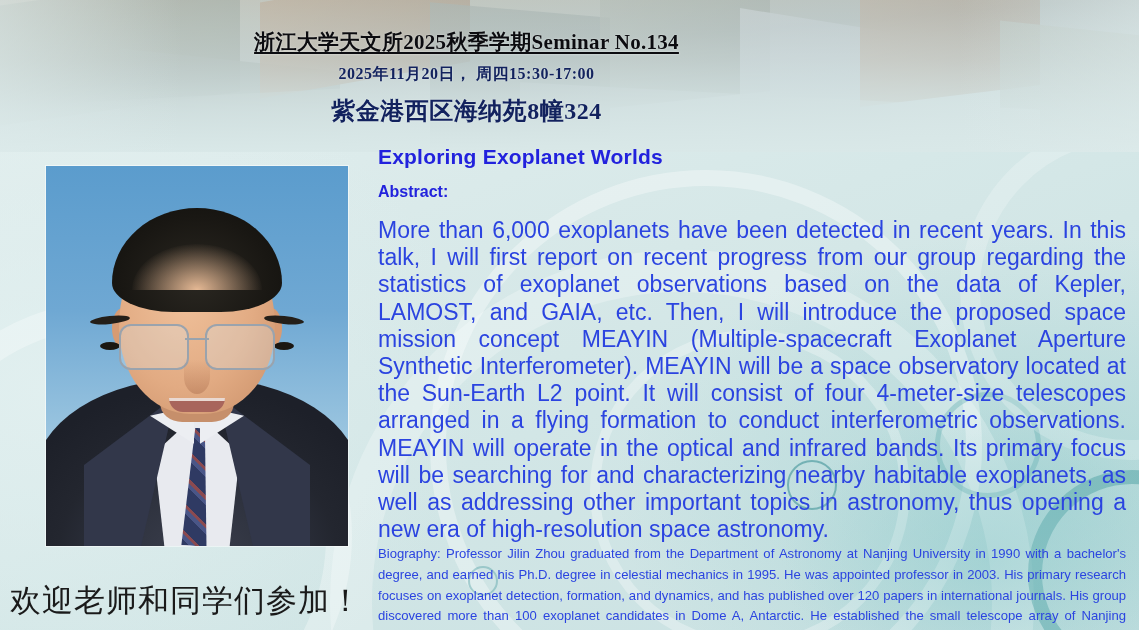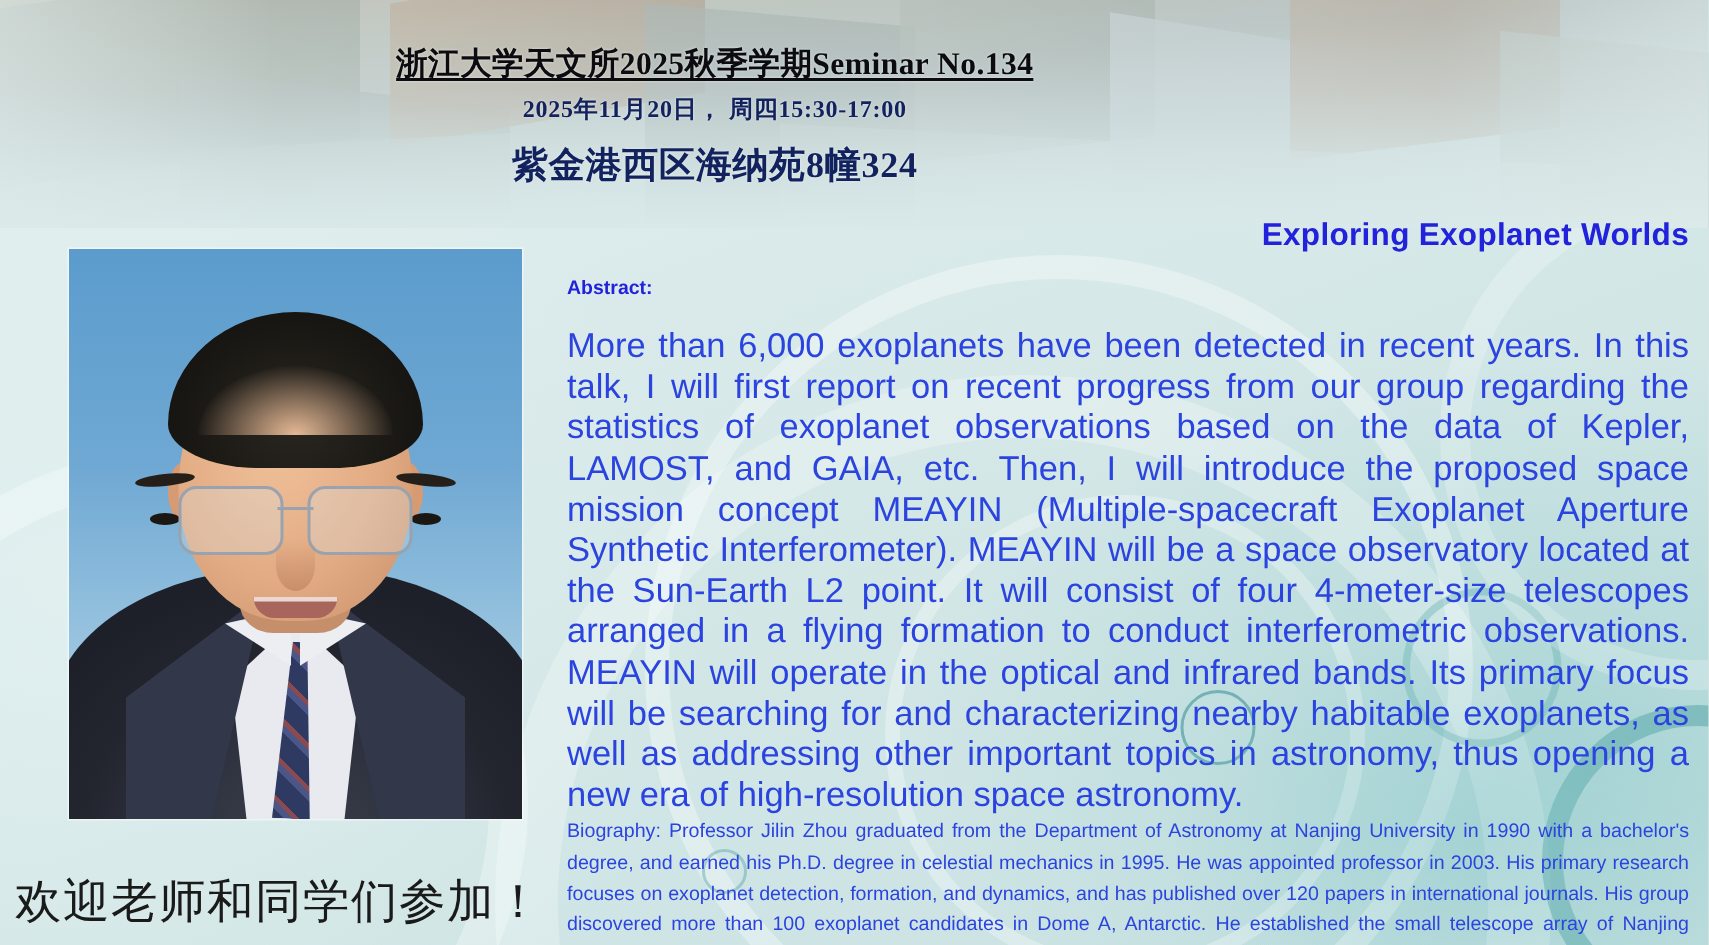--- a/index.html
+++ b/index.html
@@ -42,21 +42,21 @@
   #banner .blocks{opacity:.55;}
   #banner .blk{position:absolute;}
   #banner .fade{
     background:linear-gradient(to bottom,rgba(223,236,236,.30) 0%,rgba(223,236,236,.52) 40%,rgba(216,231,231,.86) 74%,#d9e8e8 100%);
   }
   #banner .fade-side{
     background:linear-gradient(to right,rgba(222,235,235,.55) 0%,rgba(222,235,235,0) 16%,rgba(222,235,235,0) 84%,rgba(222,235,235,.50) 100%);
   }
 
   
-  #header{position:absolute;left:10px;top:28px;width:933px;text-align:center;z-index:6;}
+  #header{position:absolute;left:0;top:28px;width:933px;text-align:center;z-index:6;}
   .hdr1{
     font-family:"Liberation Serif","DejaVu Serif",serif;
     font-weight:bold;font-size:21px;color:#0c0c10;letter-spacing:.3px;
     text-decoration:underline;text-underline-offset:3px;line-height:28px;
     text-shadow:0 0 2px rgba(255,255,255,.55);
   }
   .hdr2{
     font-family:"Liberation Serif","DejaVu Serif",serif;
     font-weight:bold;font-size:16px;color:#12225e;line-height:36px;
     letter-spacing:.5px;text-shadow:0 0 2px rgba(255,255,255,.5);
@@ -140,29 +140,29 @@
   }
   .mouth{
     position:absolute;left:50%;transform:translateX(-50%);top:232px;
     width:56px;height:14px;border-radius:0 0 28px 28px;
     background:#a8655c;box-shadow:inset 0 3px 0 #e9d9d2;
   }
 
   
   #content{position:absolute;left:378px;top:142px;width:748px;z-index:4;}
   .talk-title{
-    text-align:right;font-weight:bold;font-size:21px;color:#2222dd;
+    text-align:left;font-weight:bold;font-size:21px;color:#2222dd;
     letter-spacing:.2px;line-height:30px;
   }
   .speaker{
     text-align:center;font-weight:bold;font-size:16px;color:#2222dd;
     line-height:28px;margin-top:2px;
   }
   .abstract-label{
-    font-weight:bold;font-size:13px;color:#2222dd;margin-top:10px;line-height:20px;
+    font-weight:bold;font-size:16px;color:#2222dd;margin-top:10px;line-height:20px;
   }
   .abstract-body{
     font-size:23px;line-height:27.2px;color:#2b44e0;text-align:justify;
     text-justify:inter-word;margin-top:15px;
   }
   .bio-body{
     font-size:13.1px;line-height:20.6px;color:#2b44e0;text-align:justify;
     text-justify:inter-word;margin-top:1px;
   }
   .bio-body .u-wavy{

